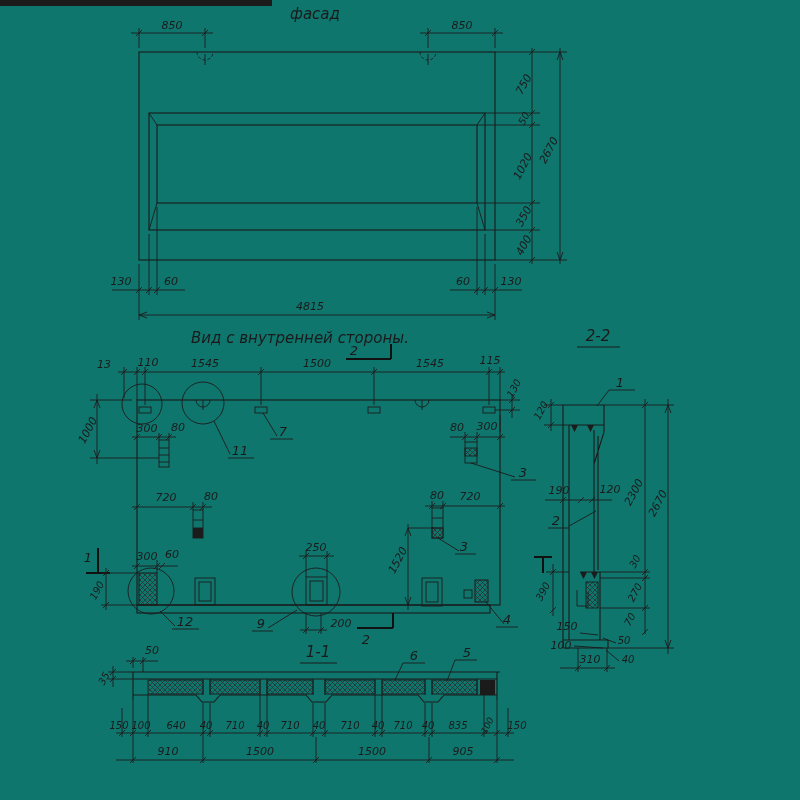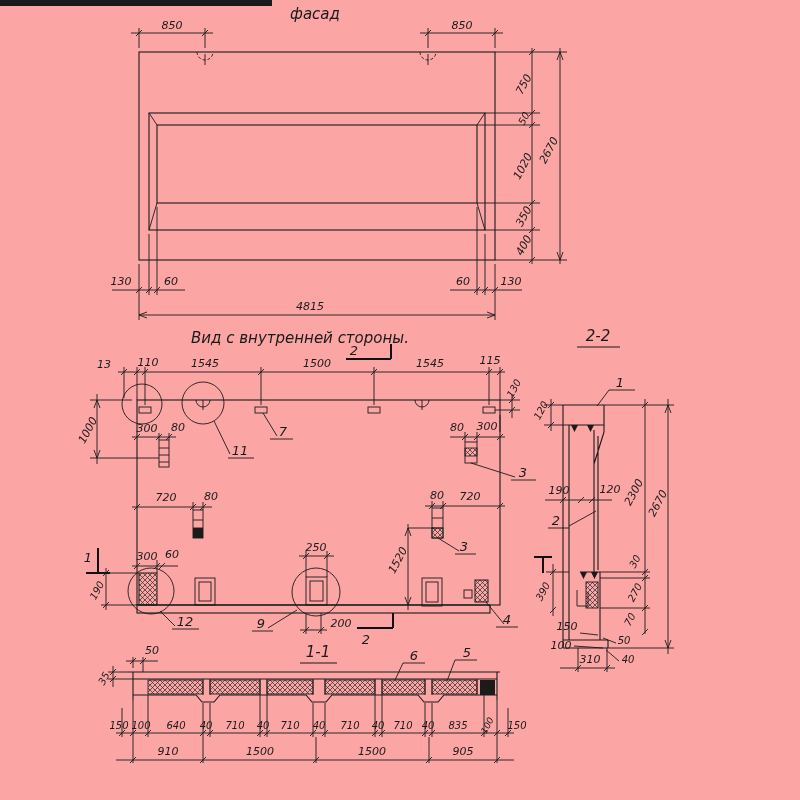--- a/index.html
+++ b/index.html
@@ -1,16 +1,16 @@
 <!DOCTYPE html>
 <html><head>
 <meta charset="utf-8">
 <style>
   html,body{margin:0;padding:0;background:#ffffff;}
-  .page{position:relative;width:800px;height:800px;background:#fca5a5;overflow:hidden;}
+  .page{position:relative;width:800px;height:800px;background:#0f766e;overflow:hidden;}
   svg{position:absolute;left:0;top:0;}
   svg text{font-family:"DejaVu Sans",sans-serif;font-style:italic;fill:#1a1a1a;stroke:none;}
   .t11{font-size:11px;} .t10{font-size:10px;} .t9{font-size:9px;}
   .title{font-size:15px;} .callout{font-size:13px;}
   .ln{stroke:#1b1b1b;fill:none;stroke-width:1.1;}
   .thin{stroke:#1b1b1b;fill:none;stroke-width:0.9;}
   .thick{stroke:#111;fill:none;stroke-width:2;}
   .fill{fill:#1b1b1b;stroke:none;}
 </style>
 </head>

